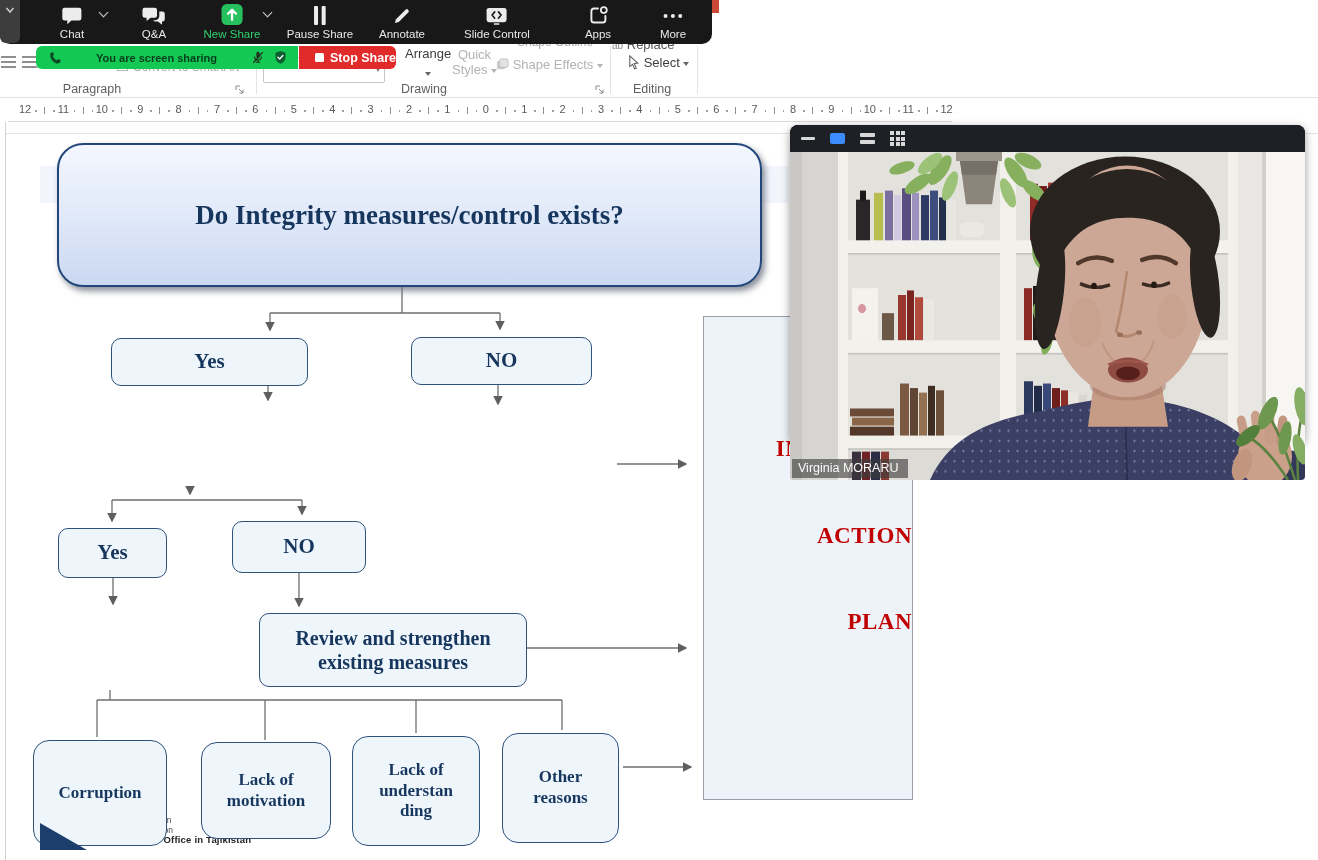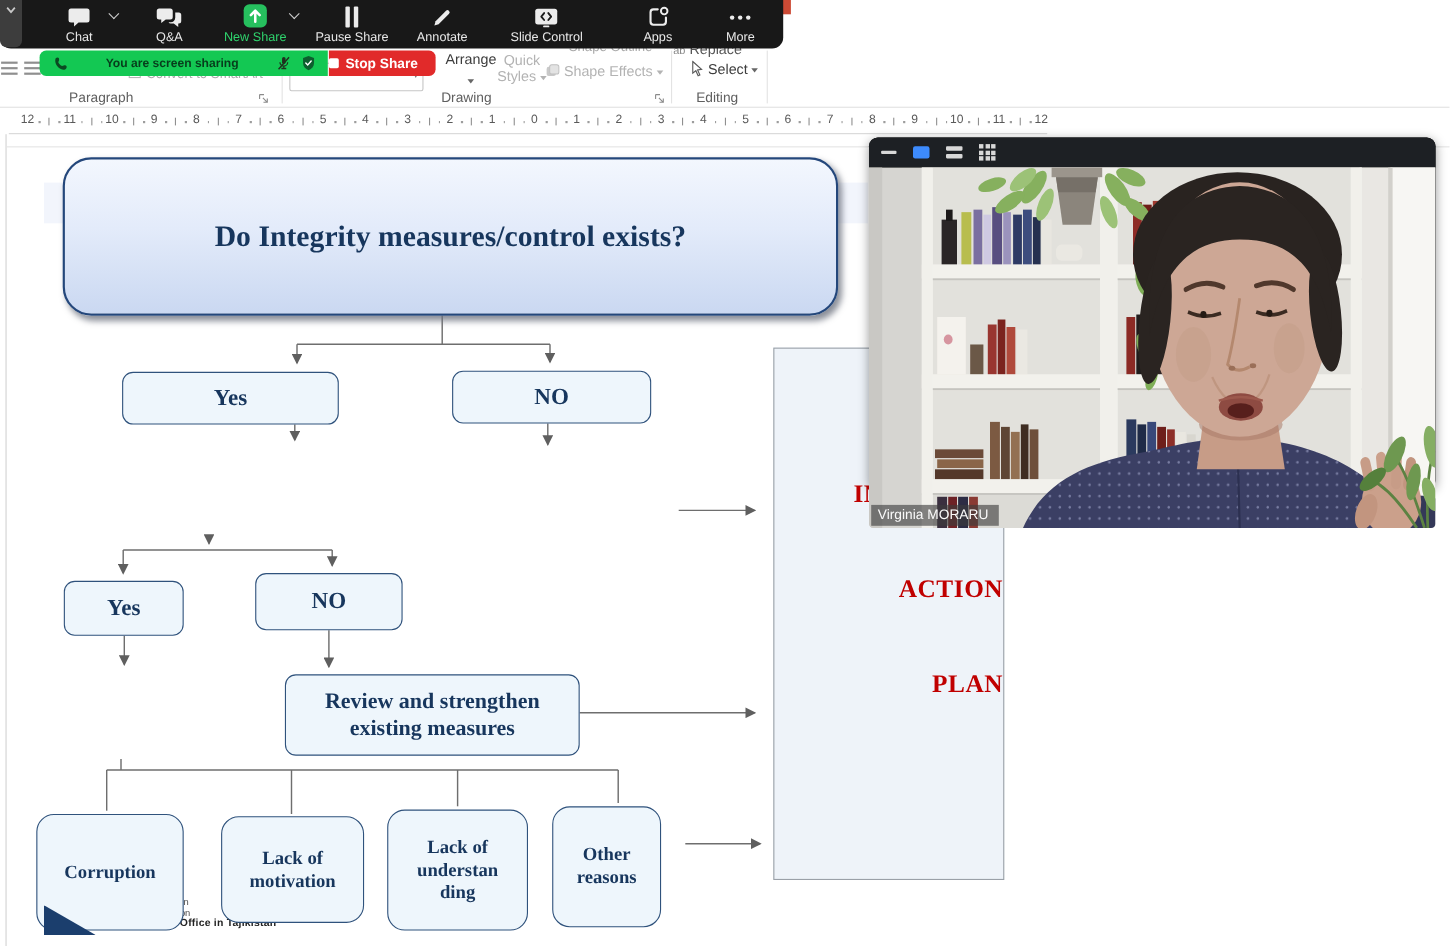--- a/index.html
+++ b/index.html
@@ -22,21 +22,21 @@
   .zt-chev { position:absolute; top:9px; width:8px; height:8px; }
   .zt-chev i { display:block; width:7px; height:7px; border-left:1.6px solid #cfcfcf; border-bottom:1.6px solid #cfcfcf;
                transform:rotate(-45deg); }
 
   
   .share-green { position:absolute; left:36px; top:46px; width:262px; height:23px; background:#12c openss; }
   .share-green { background:#13c853; border-radius:6px 0 0 6px; z-index:32; display:flex; align-items:center;
                  color:#073d1c; font-weight:bold; font-size:11px; }
   .share-green .txt { flex:1; text-align:center; }
   .share-red { position:absolute; left:299px; top:46px; width:97px; height:23px; background:#e12a2a;
-               border-radius:0 6px 6px 0; z-index:32; display:flex; align-items:center; justify-content:flex-start;
+               border-radius:0 6px 6px 0; z-index:32; display:flex; align-items:center; justify-content:flex-end;
                gap:6px; color:#fff; font-weight:bold; font-size:12.5px; cursor:pointer; }
   .stop-square { width:9px; height:9px; background:#fff; border-radius:1.5px; }
 
   
   .rb { position:absolute; z-index:8; color:#3d3d3d; font-size:13px; }
   .rb.gray { color:#b3b3b3; }
   .rb.frag { color:#a9a9a9; font-size:12px; }
   .hamburger { position:absolute; z-index:8; width:15px; height:12px; border-top:2px solid #8f8f8f;
                border-bottom:2px solid #8f8f8f; }
   .hamburger::after { content:""; display:block; margin-top:3px; border-top:2px solid #8f8f8f; }
@@ -75,21 +75,21 @@
   .n-no1  { left:411px; top:337px; width:181px; height:48px; font-size:21px; }
   .n-adequate { left:70px;  top:405px; width:239px; height:86px; }
   .n-develop  { left:368px; top:410px; width:249px; height:97px; }
   .n-yes2 { left:58px;  top:528px; width:109px; height:50px; font-size:21px; }
   .n-no2  { left:232px; top:521px; width:134px; height:52px; font-size:21px; }
   .n-why    { left:45px;  top:611px; width:181px; height:79px; }
   .n-review { left:259px; top:613px; width:268px; height:74px; }
   .n-corruption    { left:33px;  top:740px; width:134px; height:106px; border-radius:16px; font-size:17px; }
   .n-motivation    { left:201px; top:742px; width:130px; height:97px;  border-radius:16px; font-size:17px; }
   .n-understanding { left:352px; top:736px; width:128px; height:110px; border-radius:16px; font-size:17px; }
-  .n-other         { left:502px; top:733px; width:99px; height:110px; border-radius:16px; font-size:17px; }
+  .n-other         { left:502px; top:733px; width:117px; height:110px; border-radius:16px; font-size:17px; }
 
   .plan-box { position:absolute; left:703px; top:316px; width:210px; height:484px; background:#eef3f9;
               border:1px solid #9aa0a8; z-index:3; cursor:pointer; }
   .plan-line { position:absolute; width:100%; text-align:right; font-family:"Liberation Serif","DejaVu Serif",serif;
                font-weight:bold; font-size:23px; letter-spacing:.5px; color:#c00000; }
   .plan-1 { top:119px; } .plan-2 { top:206px; } .plan-3 { top:292px; }
 
   .connectors { position:absolute; left:0; top:0; width:960px; height:860px; z-index:2; pointer-events:none; }
 
   .logo-tri { position:absolute; left:40px; top:823px; width:47px; height:27px; background:#1b3e6d;

